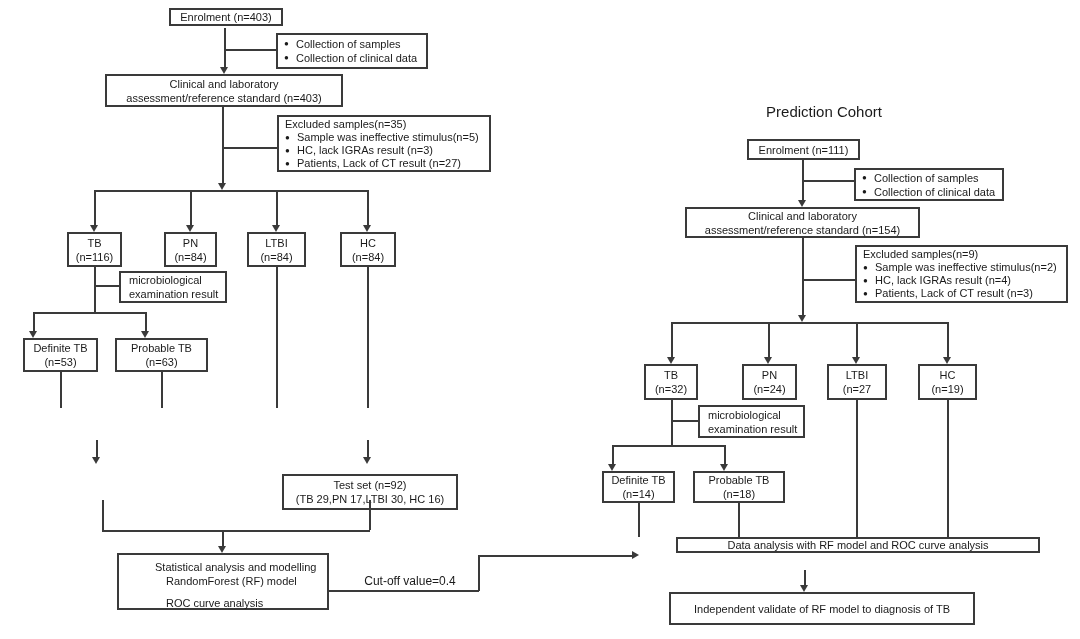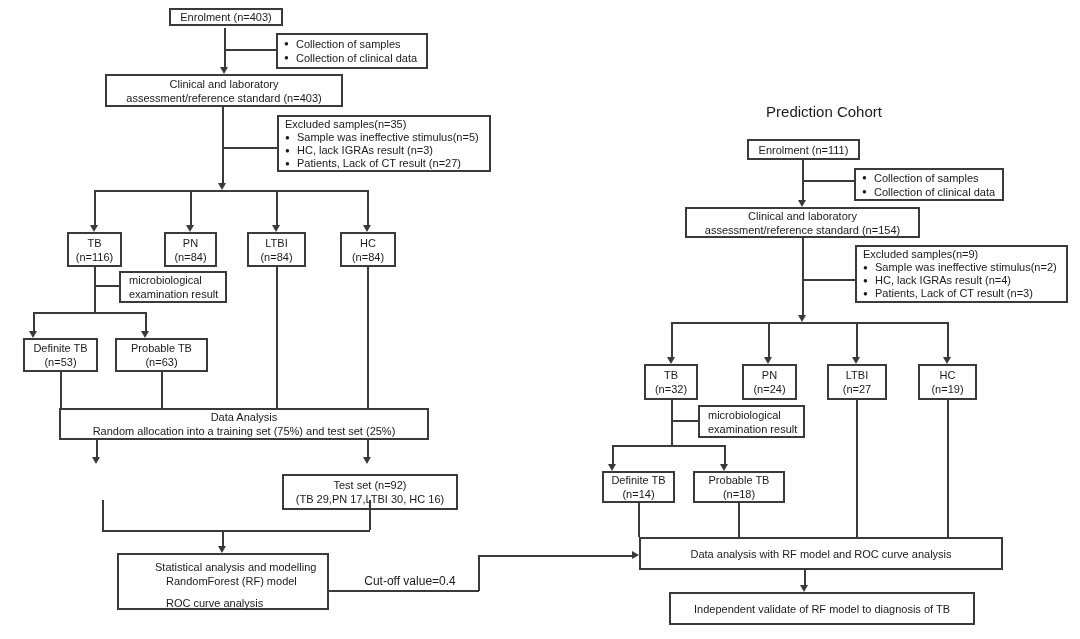--- a/index.html
+++ b/index.html
@@ -74,24 +74,20 @@
 
   <div class="box" style="left:23px;top:338px;width:75px;height:34px">
     <span>Definite TB</span>
     <span>(n=53)</span>
   </div>
   <div class="box" style="left:115px;top:338px;width:93px;height:34px">
     <span>Probable TB</span>
     <span>(n=63)</span>
   </div>
 
-  <div class="box" style="left:59px;top:408px;width:370px;height:32px">
-    <span>Data Analysis</span>
-    <span>Random allocation into a training set (75%) and test set (25%)</span>
-  </div>
 
   <div class="box" style="left:282px;top:474px;width:176px;height:36px">
     <span>Test set (n=92)</span>
     <span>(TB 29,PN 17,LTBI 30, HC 16)</span>
   </div>
 
   <div class="box left" style="left:117px;top:553px;width:212px;height:57px;padding-left:36px;justify-content:flex-start;padding-top:5px">
     <span>Statistical analysis and modelling</span>
     <span class="ind">RandomForest (RF)  model</span>
     <span class="ind" style="margin-top:8px">ROC curve analysis</span>
@@ -184,21 +180,21 @@
 
   <div class="box" style="left:602px;top:471px;width:73px;height:32px">
     <span>Definite TB</span>
     <span>(n=14)</span>
   </div>
   <div class="box" style="left:693px;top:471px;width:92px;height:32px">
     <span>Probable TB</span>
     <span>(n=18)</span>
   </div>
 
-  <div class="box" style="left:639px;top:537px;width:364px;height:33px">Data analysis with  RF model and  ROC curve analysis</div>
+  <div class="box" style="left:676px;top:537px;width:364px;height:16px">Data analysis with  RF model and  ROC curve analysis</div>
 
   <div class="box" style="left:669px;top:592px;width:306px;height:33px">Independent validate of  RF model to diagnosis of TB</div>
 
   <div class="vl" style="left:802px;top:160px;height:40px"></div>
   <div class="ad" style="left:798px;top:200px"></div>
   <div class="hl" style="left:802px;top:180px;width:52px"></div>
   <div class="vl" style="left:802px;top:238px;height:77px"></div>
   <div class="ad" style="left:798px;top:315px"></div>
   <div class="hl" style="left:802px;top:279px;width:53px"></div>
   <div class="hl" style="left:671px;top:322px;width:277px"></div>

